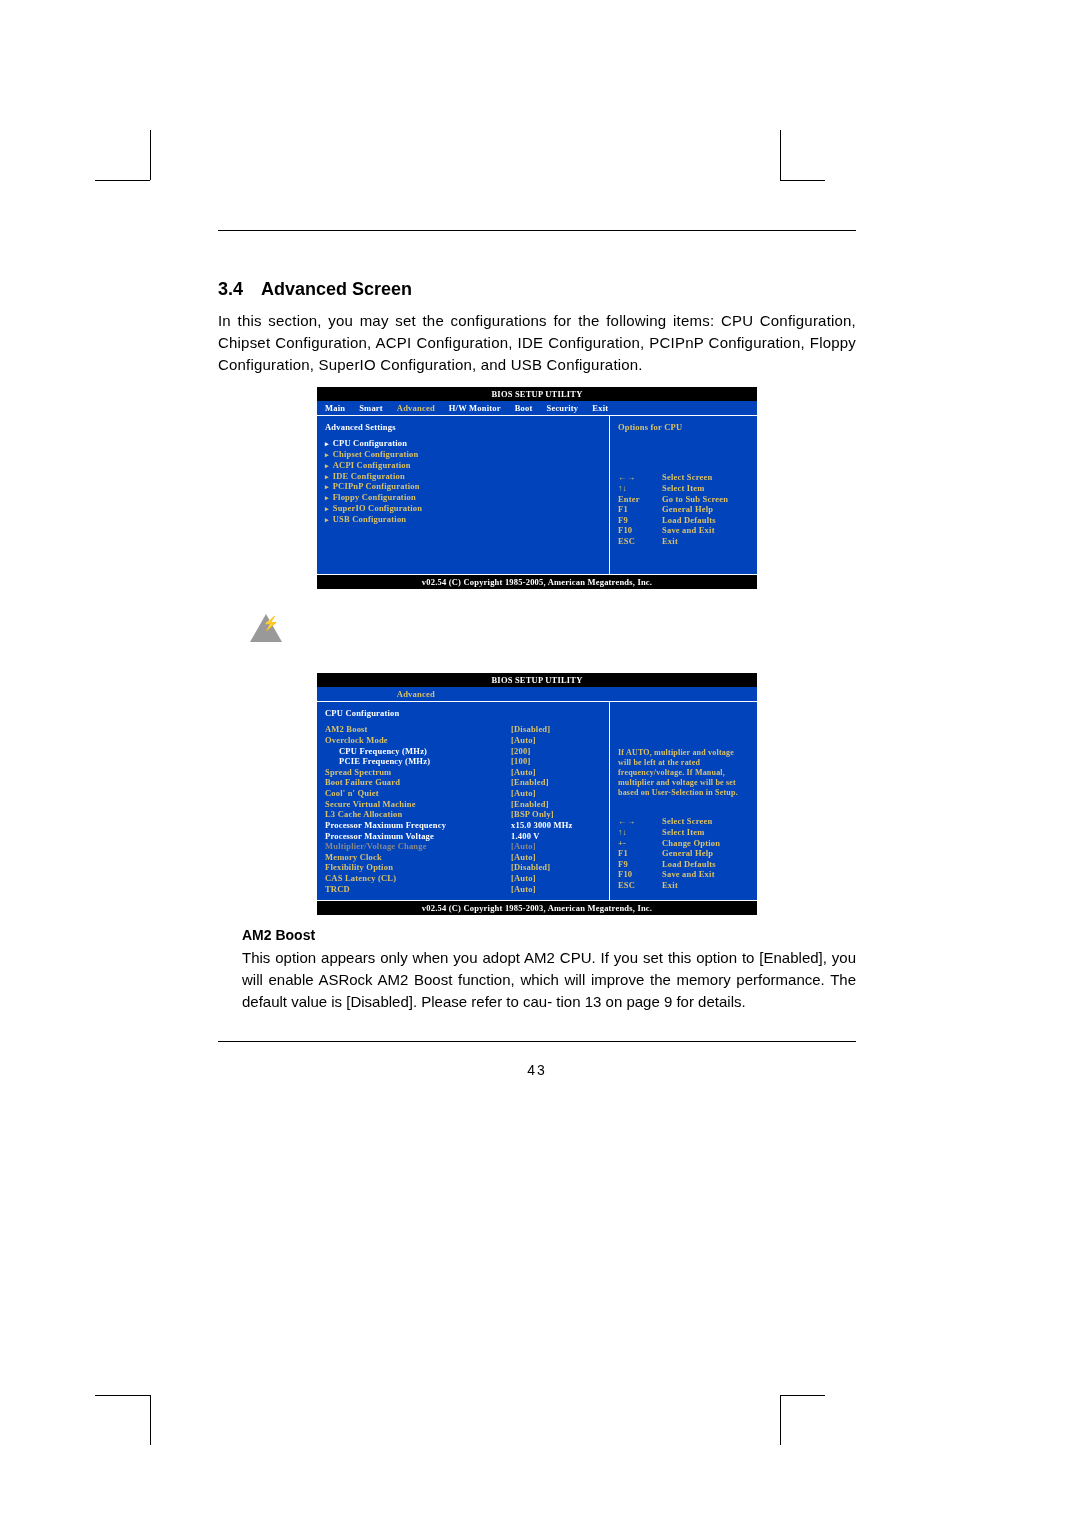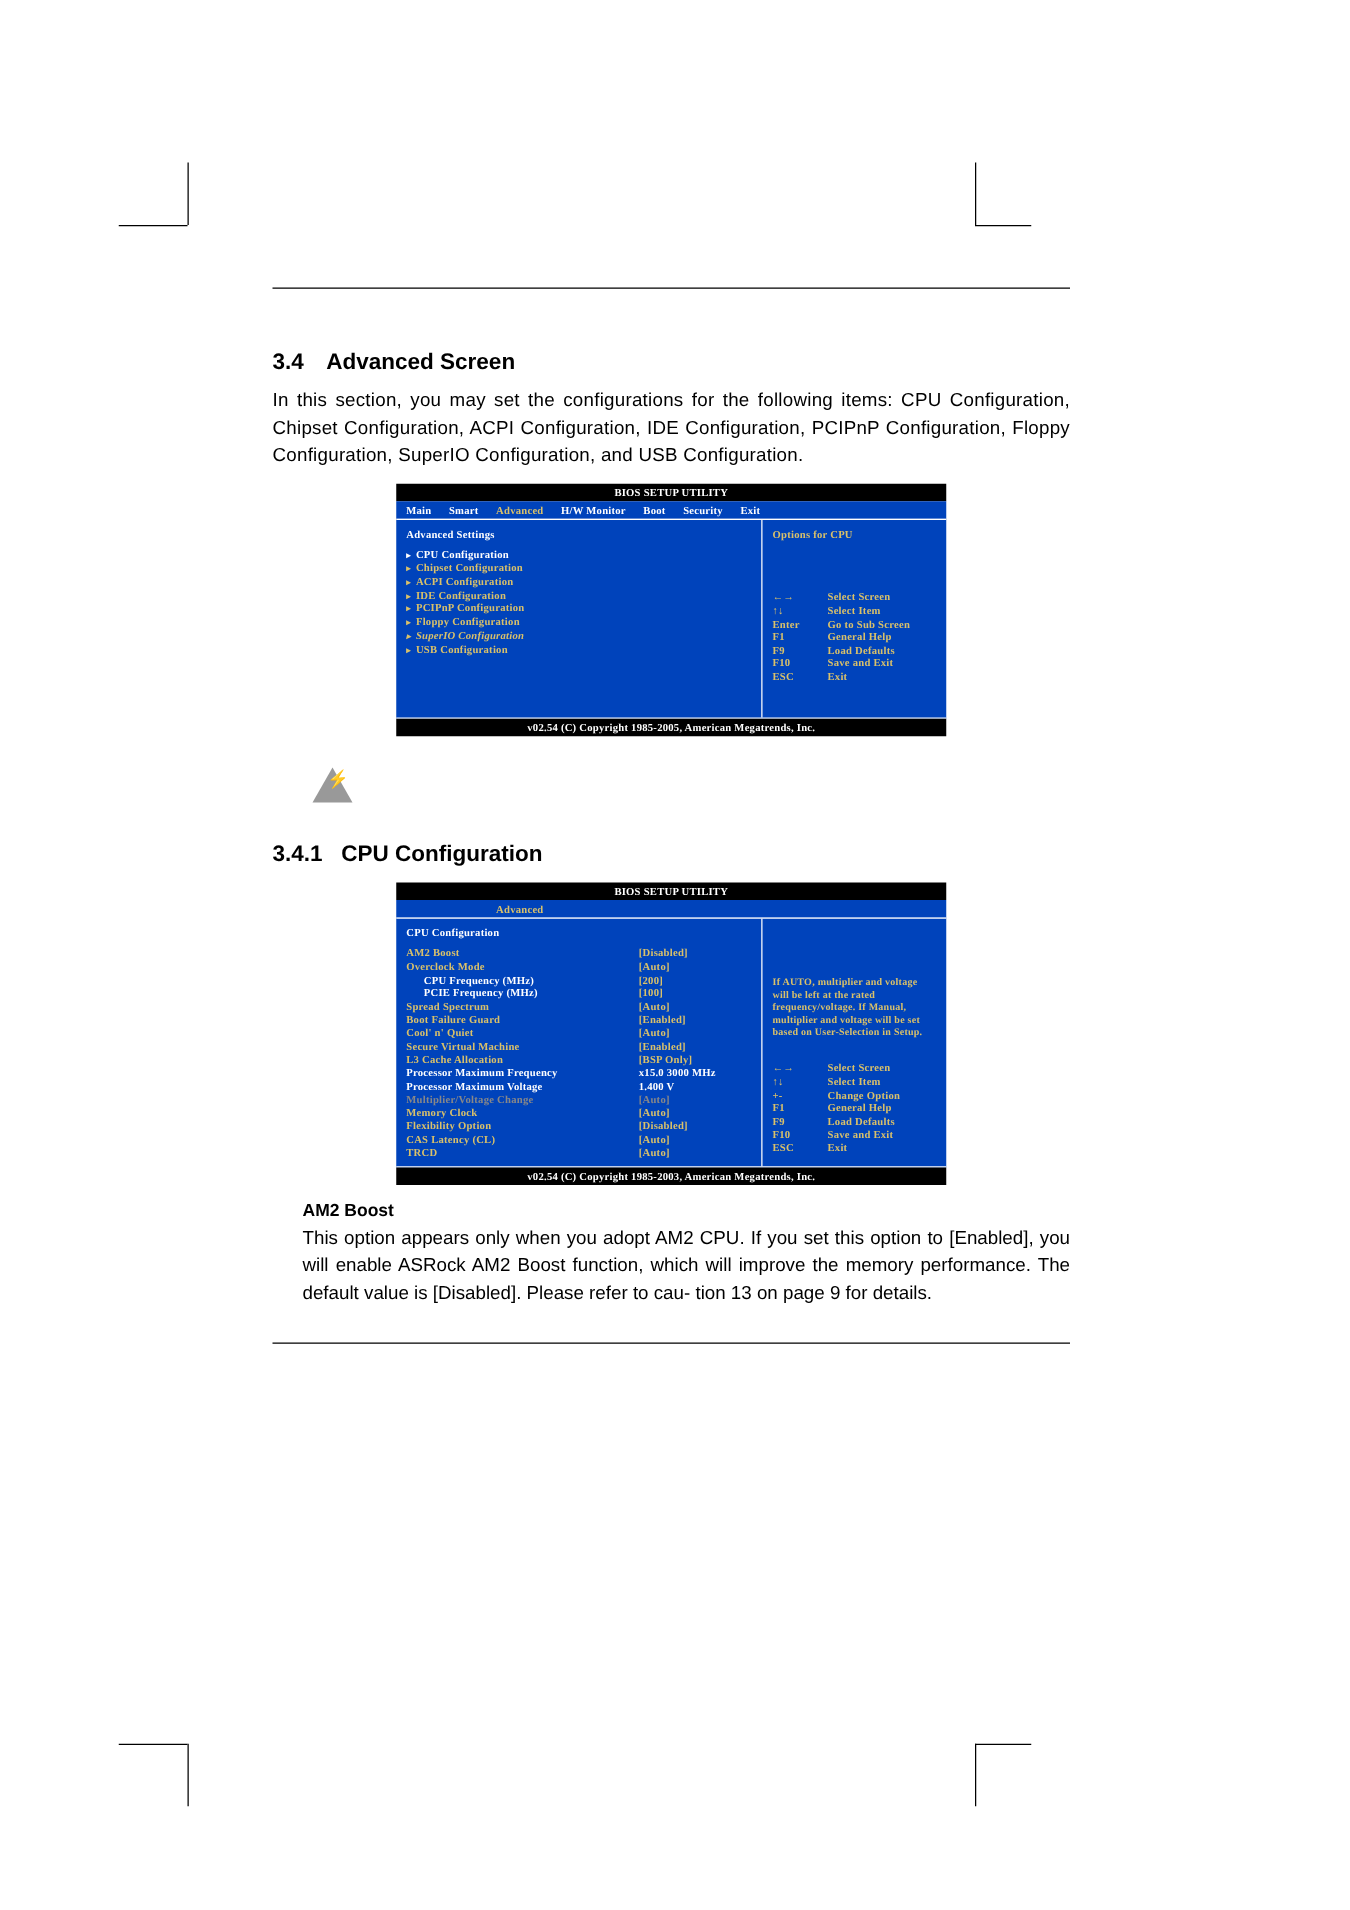--- a/index.html
+++ b/index.html
@@ -177,21 +177,21 @@
               <span>IDE Configuration</span>
             </div>
             <div class="menu-item" style="color: rgb(217, 193, 106);">
               <span class="tri"></span>
               <span>PCIPnP Configuration</span>
             </div>
             <div class="menu-item" style="color: rgb(217, 193, 106);">
               <span class="tri"></span>
               <span>Floppy Configuration</span>
             </div>
-            <div class="menu-item" style="color: rgb(217, 193, 106); font-style: italic;">
+            <div class="menu-item" style="color: rgb(217, 193, 106);">
               <span class="tri"></span>
               <span>SuperIO Configuration</span>
             </div>
             <div class="menu-item" style="color: rgb(217, 193, 106);">
               <span class="tri"></span>
               <span>USB Configuration</span>
             </div>
           </div>
       </div>
       <div class="right">
@@ -231,25 +231,20 @@
     <div class="copy">v02.54 (C) Copyright 1985-2005, American Megatrends, Inc.</div>
   </div>
 
   <div class="note-row">
     <div class="icon-box">
       <div class="triangle"></div>
       <div class="bolt">⚡</div>
     </div>
   </div>
 
-  <div class="h-sub">
-    <span>3.4.1</span>
-    <span>&nbsp;</span>
-    <span>CPU Configuration</span>
-  </div>
 
   <div class="bios shorter">
     <div class="bar-black">BIOS SETUP UTILITY</div>
     <div class="tabs">
       <span style="visibility:hidden">Main</span>
       <span style="visibility:hidden">Smart</span>
       <span class="active" style="color:#d9c16a;">Advanced</span>
     </div>
     <div class="body">
       <div class="left">
@@ -355,13 +350,14 @@
           </div>
       </div>
     </div>
     <div class="copy">v02.54 (C) Copyright 1985-2003, American Megatrends, Inc.</div>
   </div>
 
   <div class="sub-bold">AM2 Boost</div>
   <div class="sub-body">This option appears only when you adopt AM2 CPU. If you set this option to [Enabled], you will enable ASRock AM2 Boost function, which will improve the memory performance. The default value is [Disabled]. Please refer to cau- tion 13 on page 9 for details.</div>
 
   <div class="rule-bottom"></div>
+  <div class="page-num">43</div>
 </div>
 
 </body></html>

